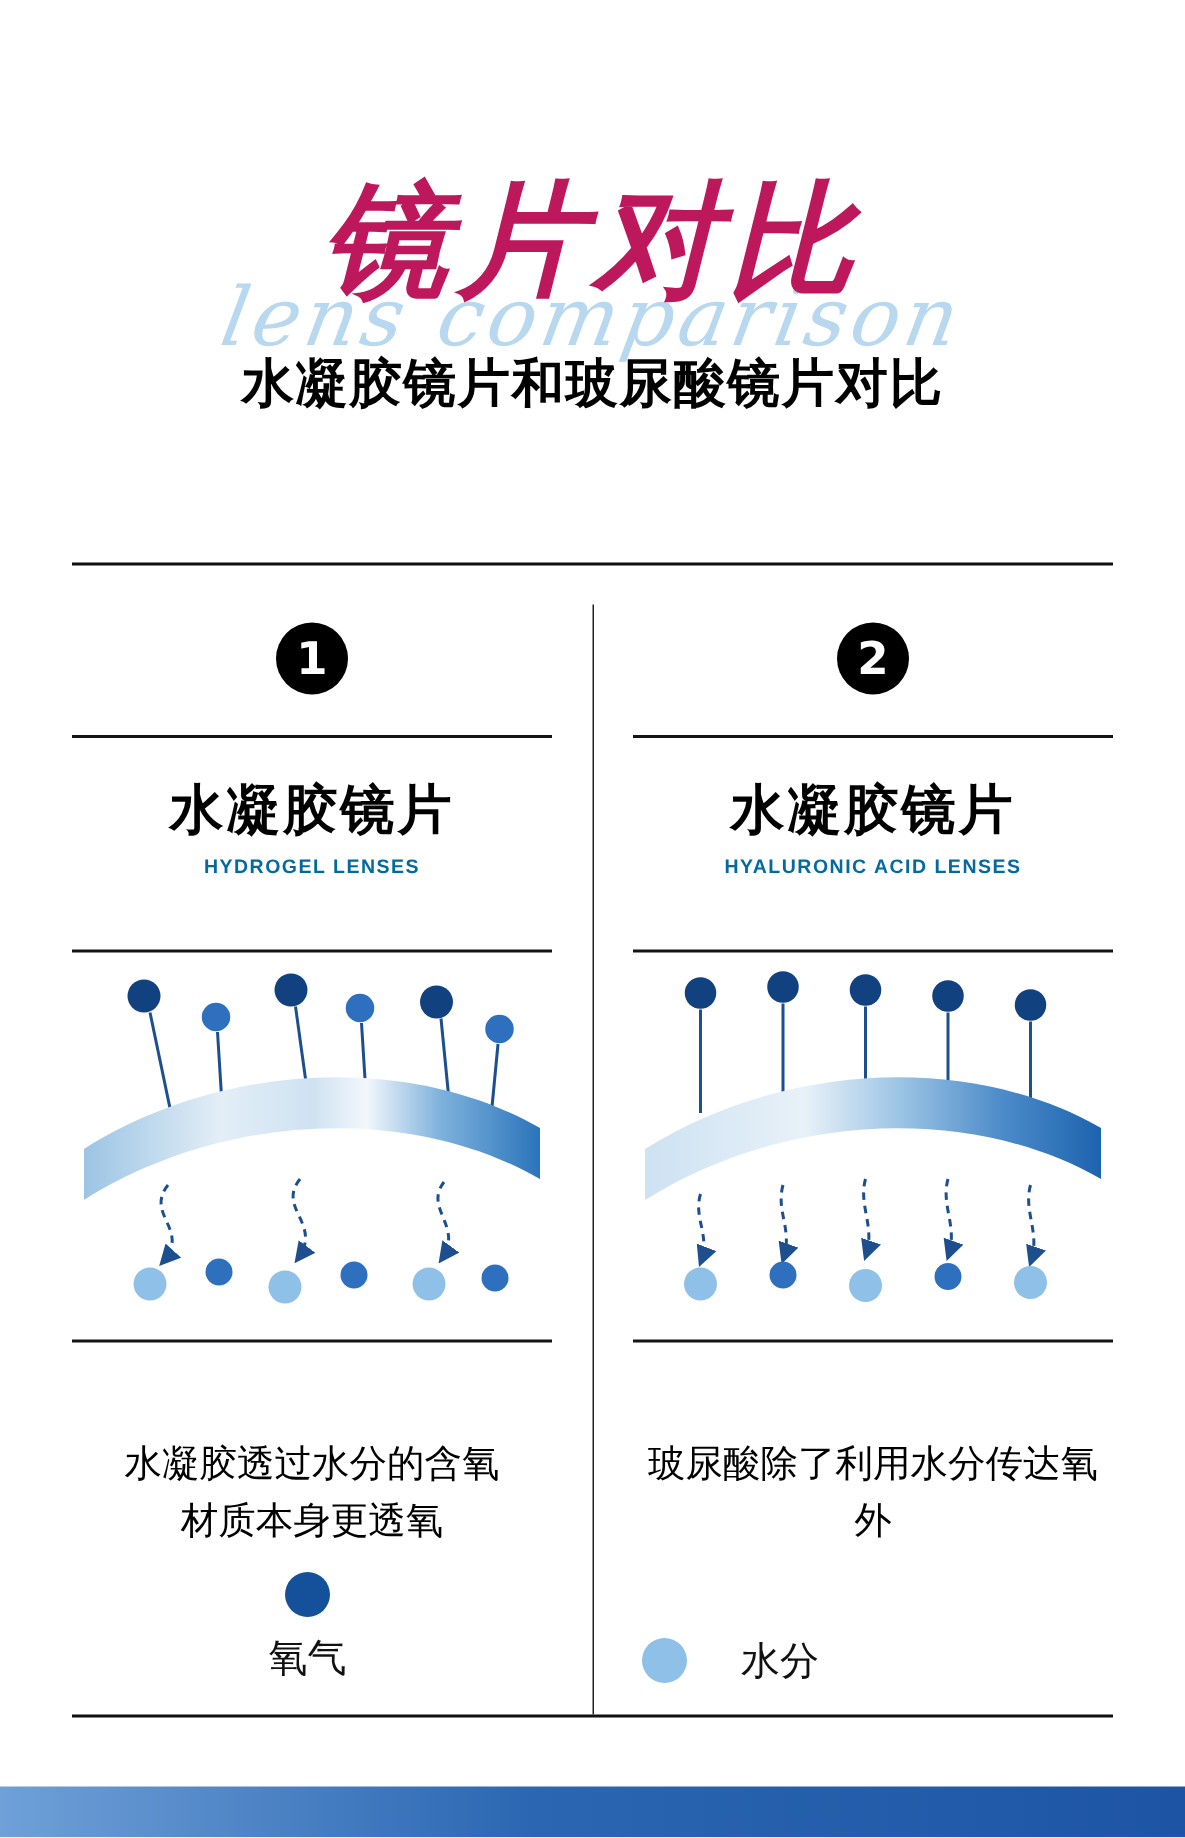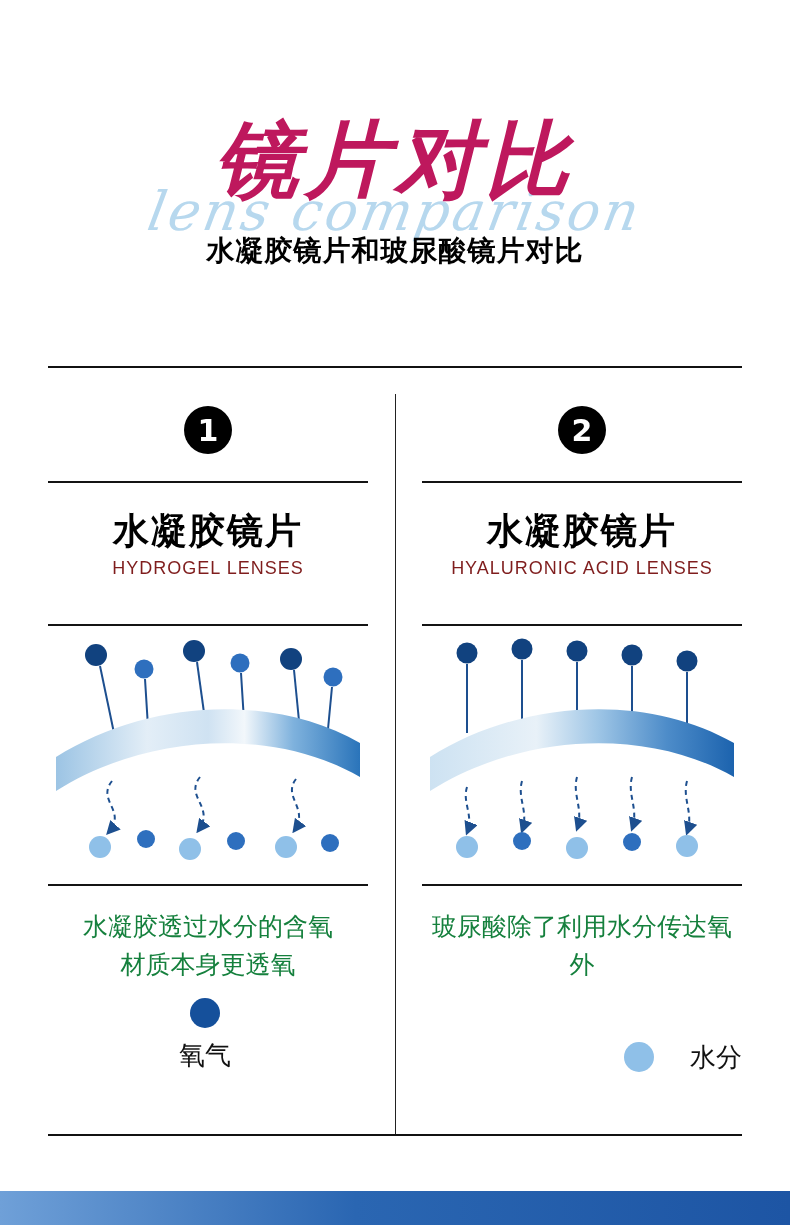--- a/index.html
+++ b/index.html
@@ -28,21 +28,21 @@
     white-space:nowrap;
   }
   .main-title {
     position:relative; z-index:1;
     font-size:84px; font-weight:900; line-height:1;
     letter-spacing:6px; color:#be185d;font-style:italic;
   }
   .sub-title {
     position:relative; z-index:1;
     margin-top:30px;
-    font-size:28px; font-weight:900; letter-spacing:1px; color:#000;text-align:center;
+    font-size:35px; font-weight:900; letter-spacing:1px; color:#000;text-align:center;
   }
   .top-divider { margin:96px 48px 0; border-top:2px solid #111; }
 
   
   .main { position:relative; display:flex; margin-top:24px; height:742px; }
   .v-divider {
     position:absolute; left:50%; top:2px; bottom:0;
     width:1px; background:#222;
   }
   .col { width:50%; display:flex; flex-direction:column; align-items:center; }
@@ -59,37 +59,37 @@
   }
   .rule { width:100%; border-top:2px solid #141414; }
   .rule-after-badge { margin-top:27px; }
   .col-title {
     margin-top:28px;
     font-size:36px; font-weight:700; letter-spacing:2px; line-height:40px;
     color:#000;
   }
   .col-en {
     margin-top:6px;
-    font-size:18px; font-weight:normal; letter-spacing:1px; line-height:23px;
-    color:#7f1d1d;
+    font-size:13px; font-weight:bold; letter-spacing:1px; line-height:23px;
+    color:#0369a1;
   }
   .rule-after-title { margin-top:44px; }
   .diagram { width:100%; height:258px; }
   .diagram svg { width:100%; height:100%; display:block; }
   .desc {
-    margin-top:21px;
+    margin-top:62px;
     font-size:25px; line-height:38px; height:76px;
-    text-align:center; color:#15803d;
+    text-align:center; color:#000000;
   }
   .legend {
     margin-top:58px; width:100%; height:32px;
     display:flex; align-items:center; gap:10px;
   }
   .legend-left  { justify-content:flex-end;  padding-right:6px;flex-direction:column; }
-  .legend-right { justify-content:flex-end; padding-left:6px;gap:36px; }
+  .legend-right { justify-content:flex-start; padding-left:6px;gap:36px; }
   .legend-dot { width:30px; height:30px; border-radius:50%; flex:0 0 auto; }
   .legend-label { font-size:26px; color:#111; }
 
   
   .bottom-divider { margin:0 48px; border-top:2px solid #111; }
   .footer-bar {
     position:absolute; left:0; bottom:0; width:100%; height:34px;
     background:linear-gradient(90deg,#6fa0d8 0%,#2a66b2 45%,#1d55a4 100%);
   }
 </style>

